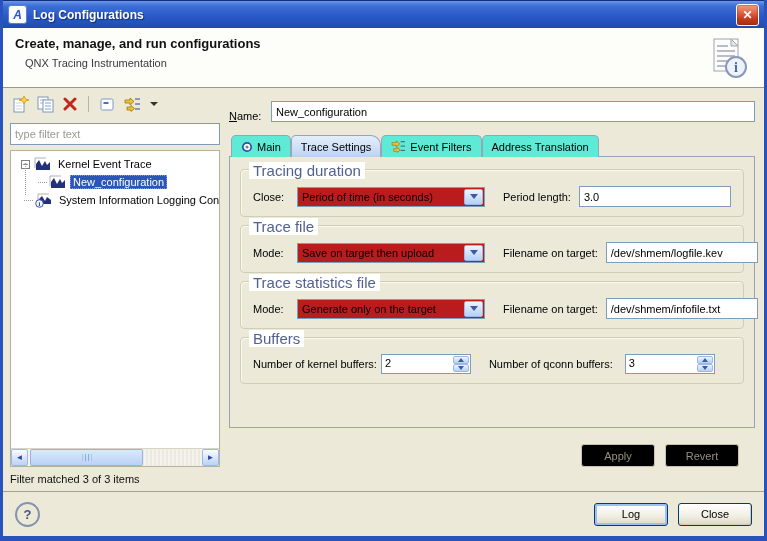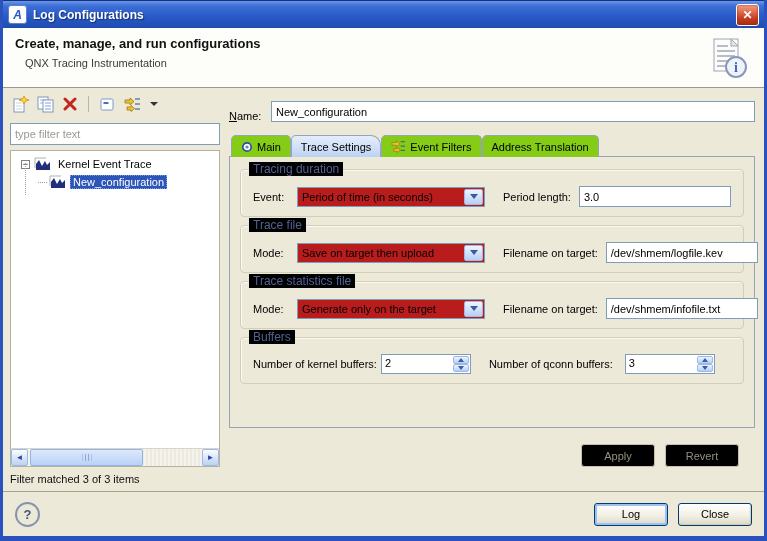--- a/index.html
+++ b/index.html
@@ -63,29 +63,29 @@
   .name-row{display:flex;align-items:flex-end;margin-top:13px;}
   .name-lbl{font-size:11px;width:42px;display:inline-block;}
   .name-lbl::first-letter{text-decoration:underline;}
   .tfield{height:17px;border:1px solid #7f9db9;font-size:11px;padding:1px 4px;
     font-family:"Liberation Sans",sans-serif;background:#fff;color:#000;}
   .name-row .tfield{flex:1;}
   
   .tabs{display:flex;align-items:flex-end;margin-top:12px;height:23px;padding-left:2px;}
   .tab{display:flex;align-items:center;gap:4px;height:21px;padding:0 9px;font-size:11px;
     border:1px solid #98a4b8;border-bottom:none;border-radius:5px 5px 0 0;margin-right:0px;
-    background:#84cc16;position:relative;z-index:1;cursor:default;}
+    background:#5eead4;position:relative;z-index:1;cursor:default;}
   .tab.selected{background:linear-gradient(180deg,#e4eefb 0%,#cadcf5 70%,#bcd2f2 100%);
     border-radius:5px 10px 0 0;z-index:2;}
   .tabbody{border:1px solid #98a4b8;height:272px;box-sizing:border-box;margin-top:-1px;
     padding:4px 0;background:#ece9d8;}
   
   .group{position:relative;border:1px solid #d2cdb6;border-radius:4px;margin:8px 10px 5px 10px;
     padding:16px 12px 9px 12px;box-shadow:inset 1px 1px 0 rgba(255,255,255,.75);}
-  .legend{position:absolute;top:-8px;left:8px;background:#000000;padding:0 4px;font-size:12px;color:#526190;}
+  .legend{position:absolute;top:-8px;left:8px;background:#ffffff;padding:0 4px;font-size:15px;color:#526190;}
   .grow{display:flex;align-items:center;padding-right:10px;}
   .lbl{font-size:11px;white-space:nowrap;}
   .lbl1{width:44px;flex:0 0 auto;}
   .lbl2{margin-left:18px;margin-right:8px;flex:0 0 auto;}
   .combo{width:188px;flex:0 0 auto;height:20px;box-sizing:border-box;border:1px solid #7f9db9;
     background:#b91c1c;display:flex;align-items:center;}
   .combo-text{flex:1;font-size:11px;padding:0 4px;white-space:nowrap;overflow:hidden;}
   .combo-btn{width:17px;align-self:stretch;margin:1px;border:1px solid #9cb8ea;border-radius:2px;
     background:linear-gradient(180deg,#eef4fe,#cfe0f8 55%,#b6d0f4);display:flex;align-items:center;justify-content:center;}
   .combo-arrow{width:0;height:0;border-left:4px solid transparent;border-right:4px solid transparent;
@@ -231,20 +231,33 @@
             <span class="ticon">
               <svg width="17" height="14" viewBox="0 0 17 14">
                 <path d="M1 1 h11" stroke="#b0b0b0"></path>
                   <path d="M1 1 v10" stroke="#b0b0b0"></path>
                 <path d="M2 13 V7 L5 3 L8 9 L11 4 L13 8 L16 5 V13 Z" fill="#222f7c"></path>
               </svg>
             </span>
             <span class="tlabel">New_configuration</span>
           </div>
 
+          <div class="trow" style="padding-left:13px;">
+            <span class="hline"></span>
+            <span class="ticon">
+              <svg width="17" height="15" viewBox="0 0 17 15">
+                <path d="M3 1 h11" stroke="#b0b0b0"></path>
+                  <path d="M3 1 v8" stroke="#b0b0b0"></path>
+                <path d="M4 11 V6 L7 3 L10 8 L12 4 L16 7 V11 Z" fill="#222f7c"></path>
+                <circle cx="4.5" cy="10.5" r="3.8" fill="#f2f5fd" stroke="#3a55a0"></circle>
+                <text x="4.5" y="13" font-size="6.5" font-weight="bold" fill="#2a3f8c" font-family="Liberation Serif, serif" text-anchor="middle">i</text>
+              </svg>
+            </span>
+            <span class="tlabel">System Information Logging Con</span>
+          </div>
         </div>
 
         <div class="hscroll">
           <span class="sbtn">◄</span>
           <span class="strack">
             <span class="sthumb"></span>
           </span>
           <span class="sbtn">►</span>
         </div>
       </div>
@@ -285,21 +298,21 @@
         <div class="tab">
           <span>Address Translation</span>
         </div>
       </div>
 
       <div class="tabbody">
 
         <div class="group">
           <span class="legend">Tracing duration</span>
           <div class="grow">
-            <span class="lbl lbl1">Event:</span>
+            <span class="lbl lbl1">Close:</span>
             <div class="combo">
               <span class="combo-text">Period of time (in seconds)</span>
               <span class="combo-btn">
                   <span class="combo-arrow"></span>
                 </span>
             </div>
             <span class="lbl lbl2">Period length:</span>
             <input class="tfield" type="text" value="3.0" style="">
           </div>
         </div>

